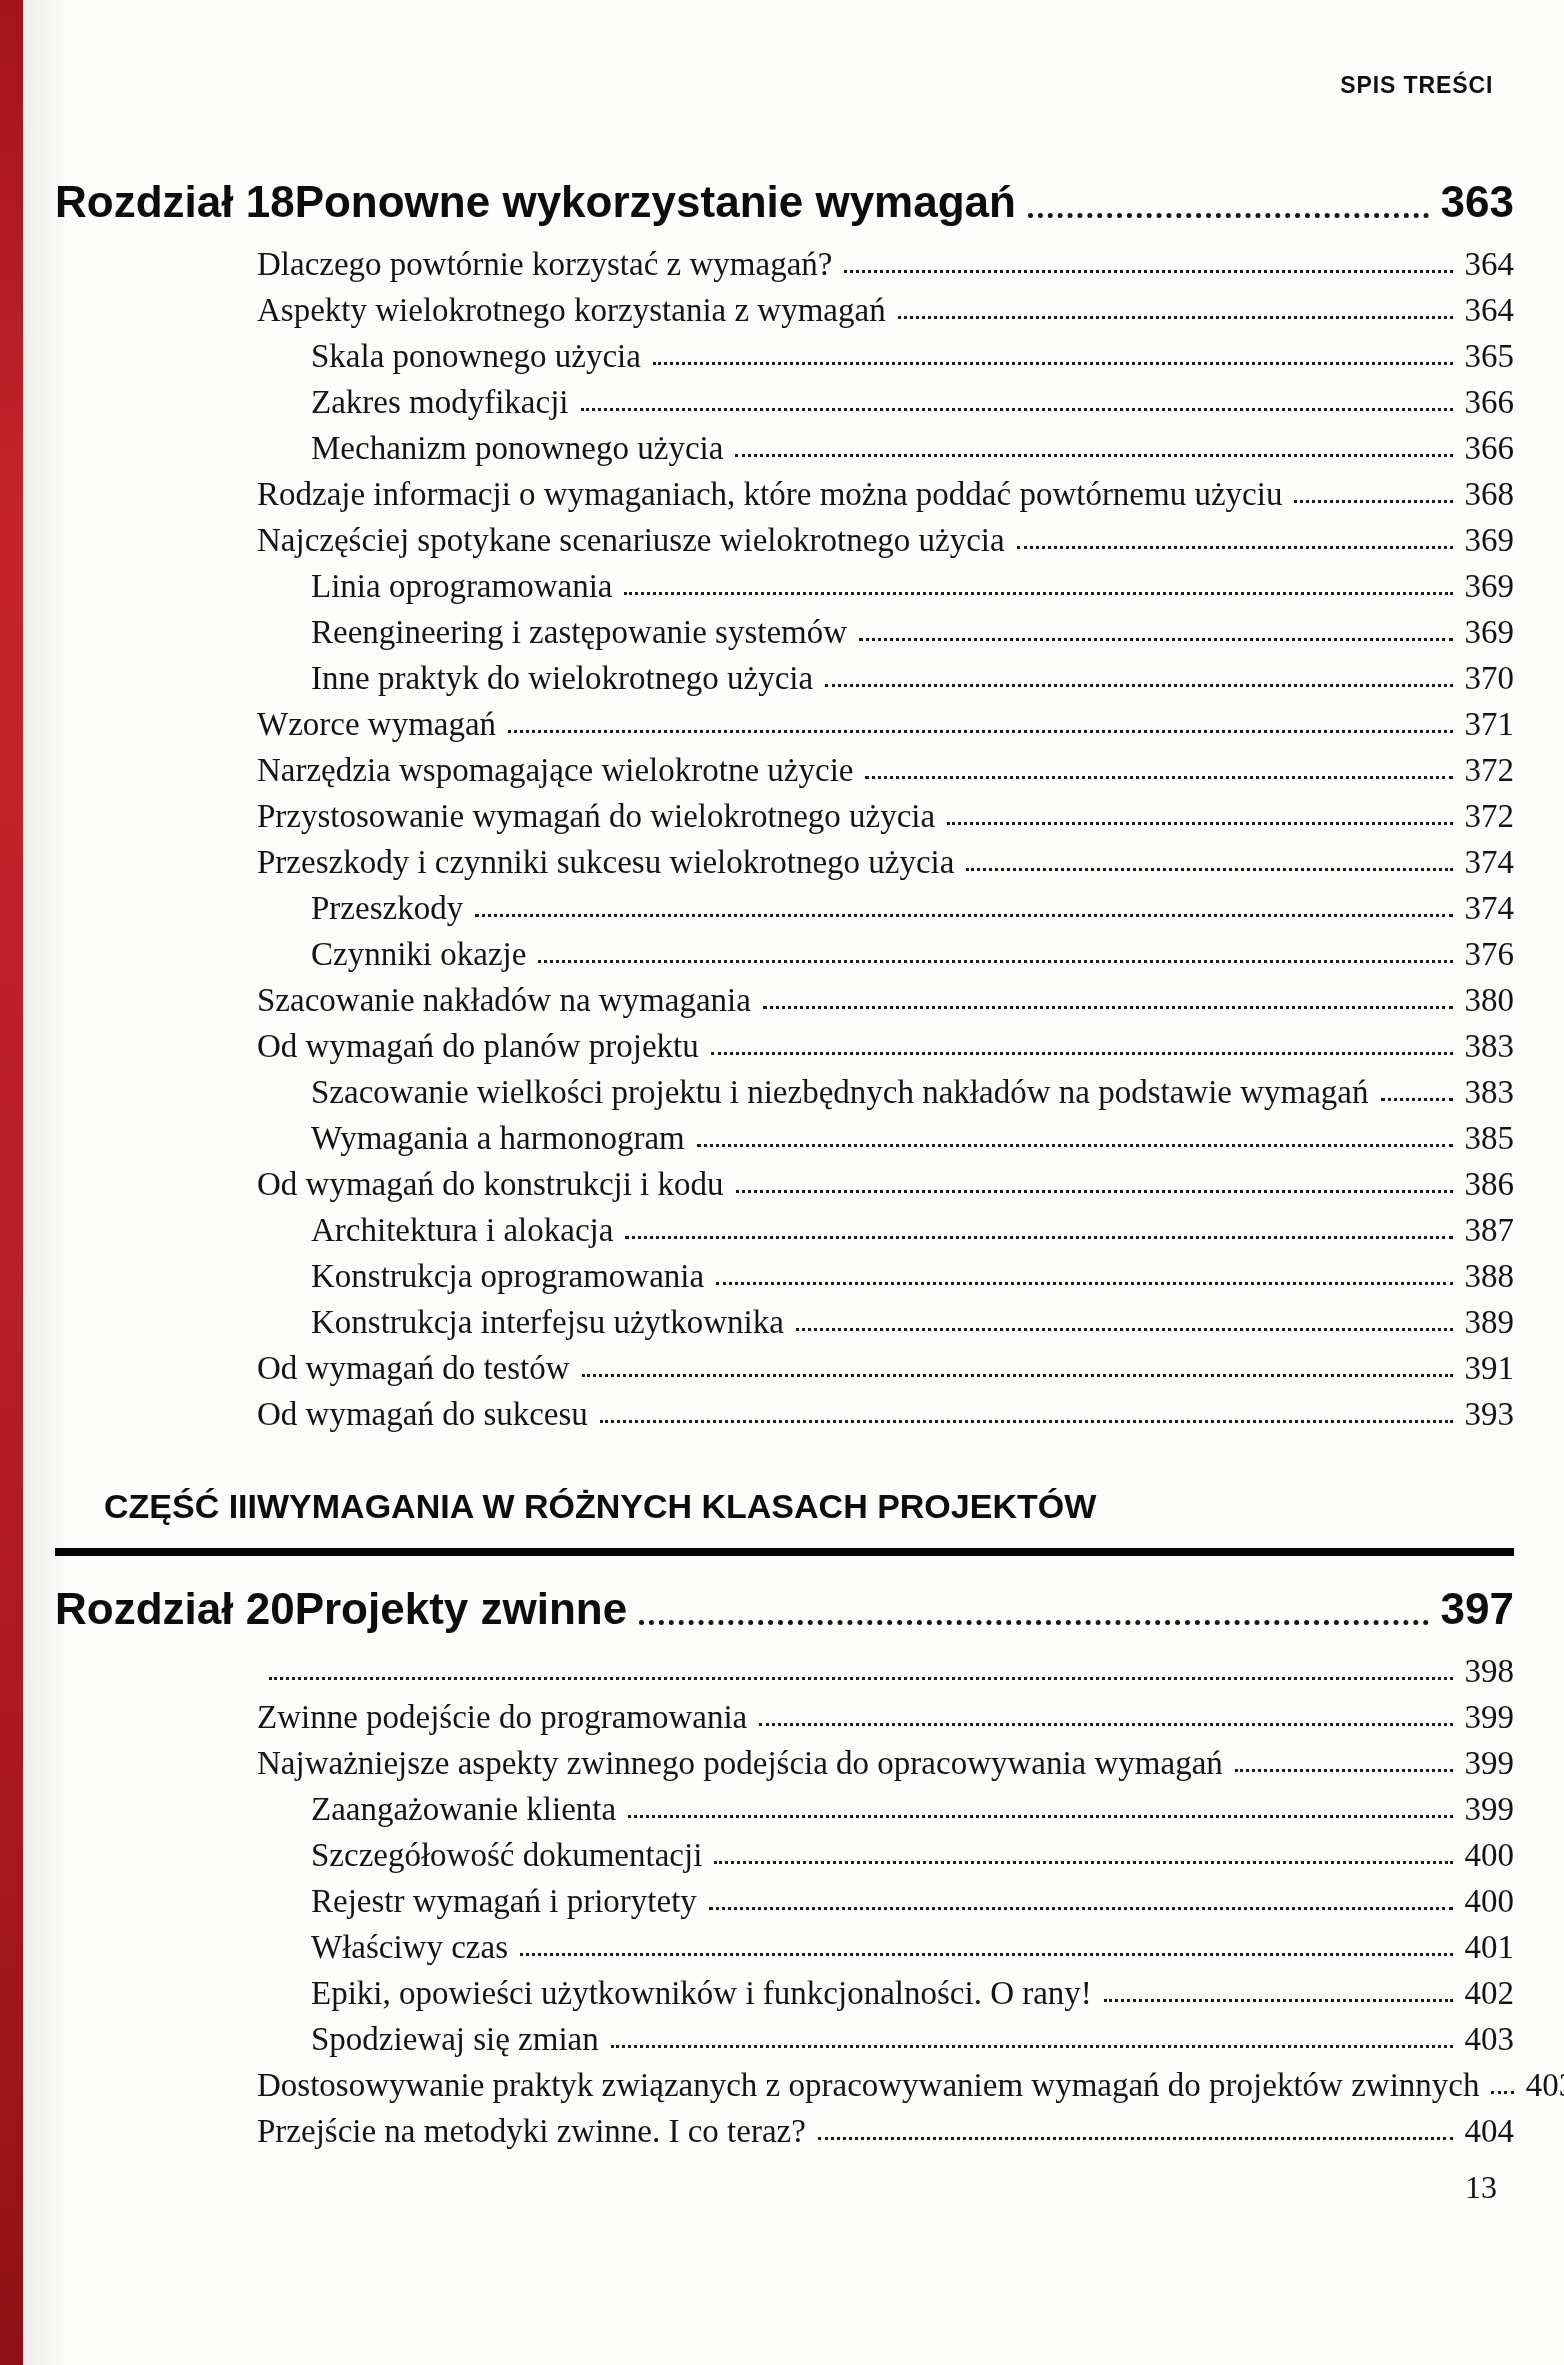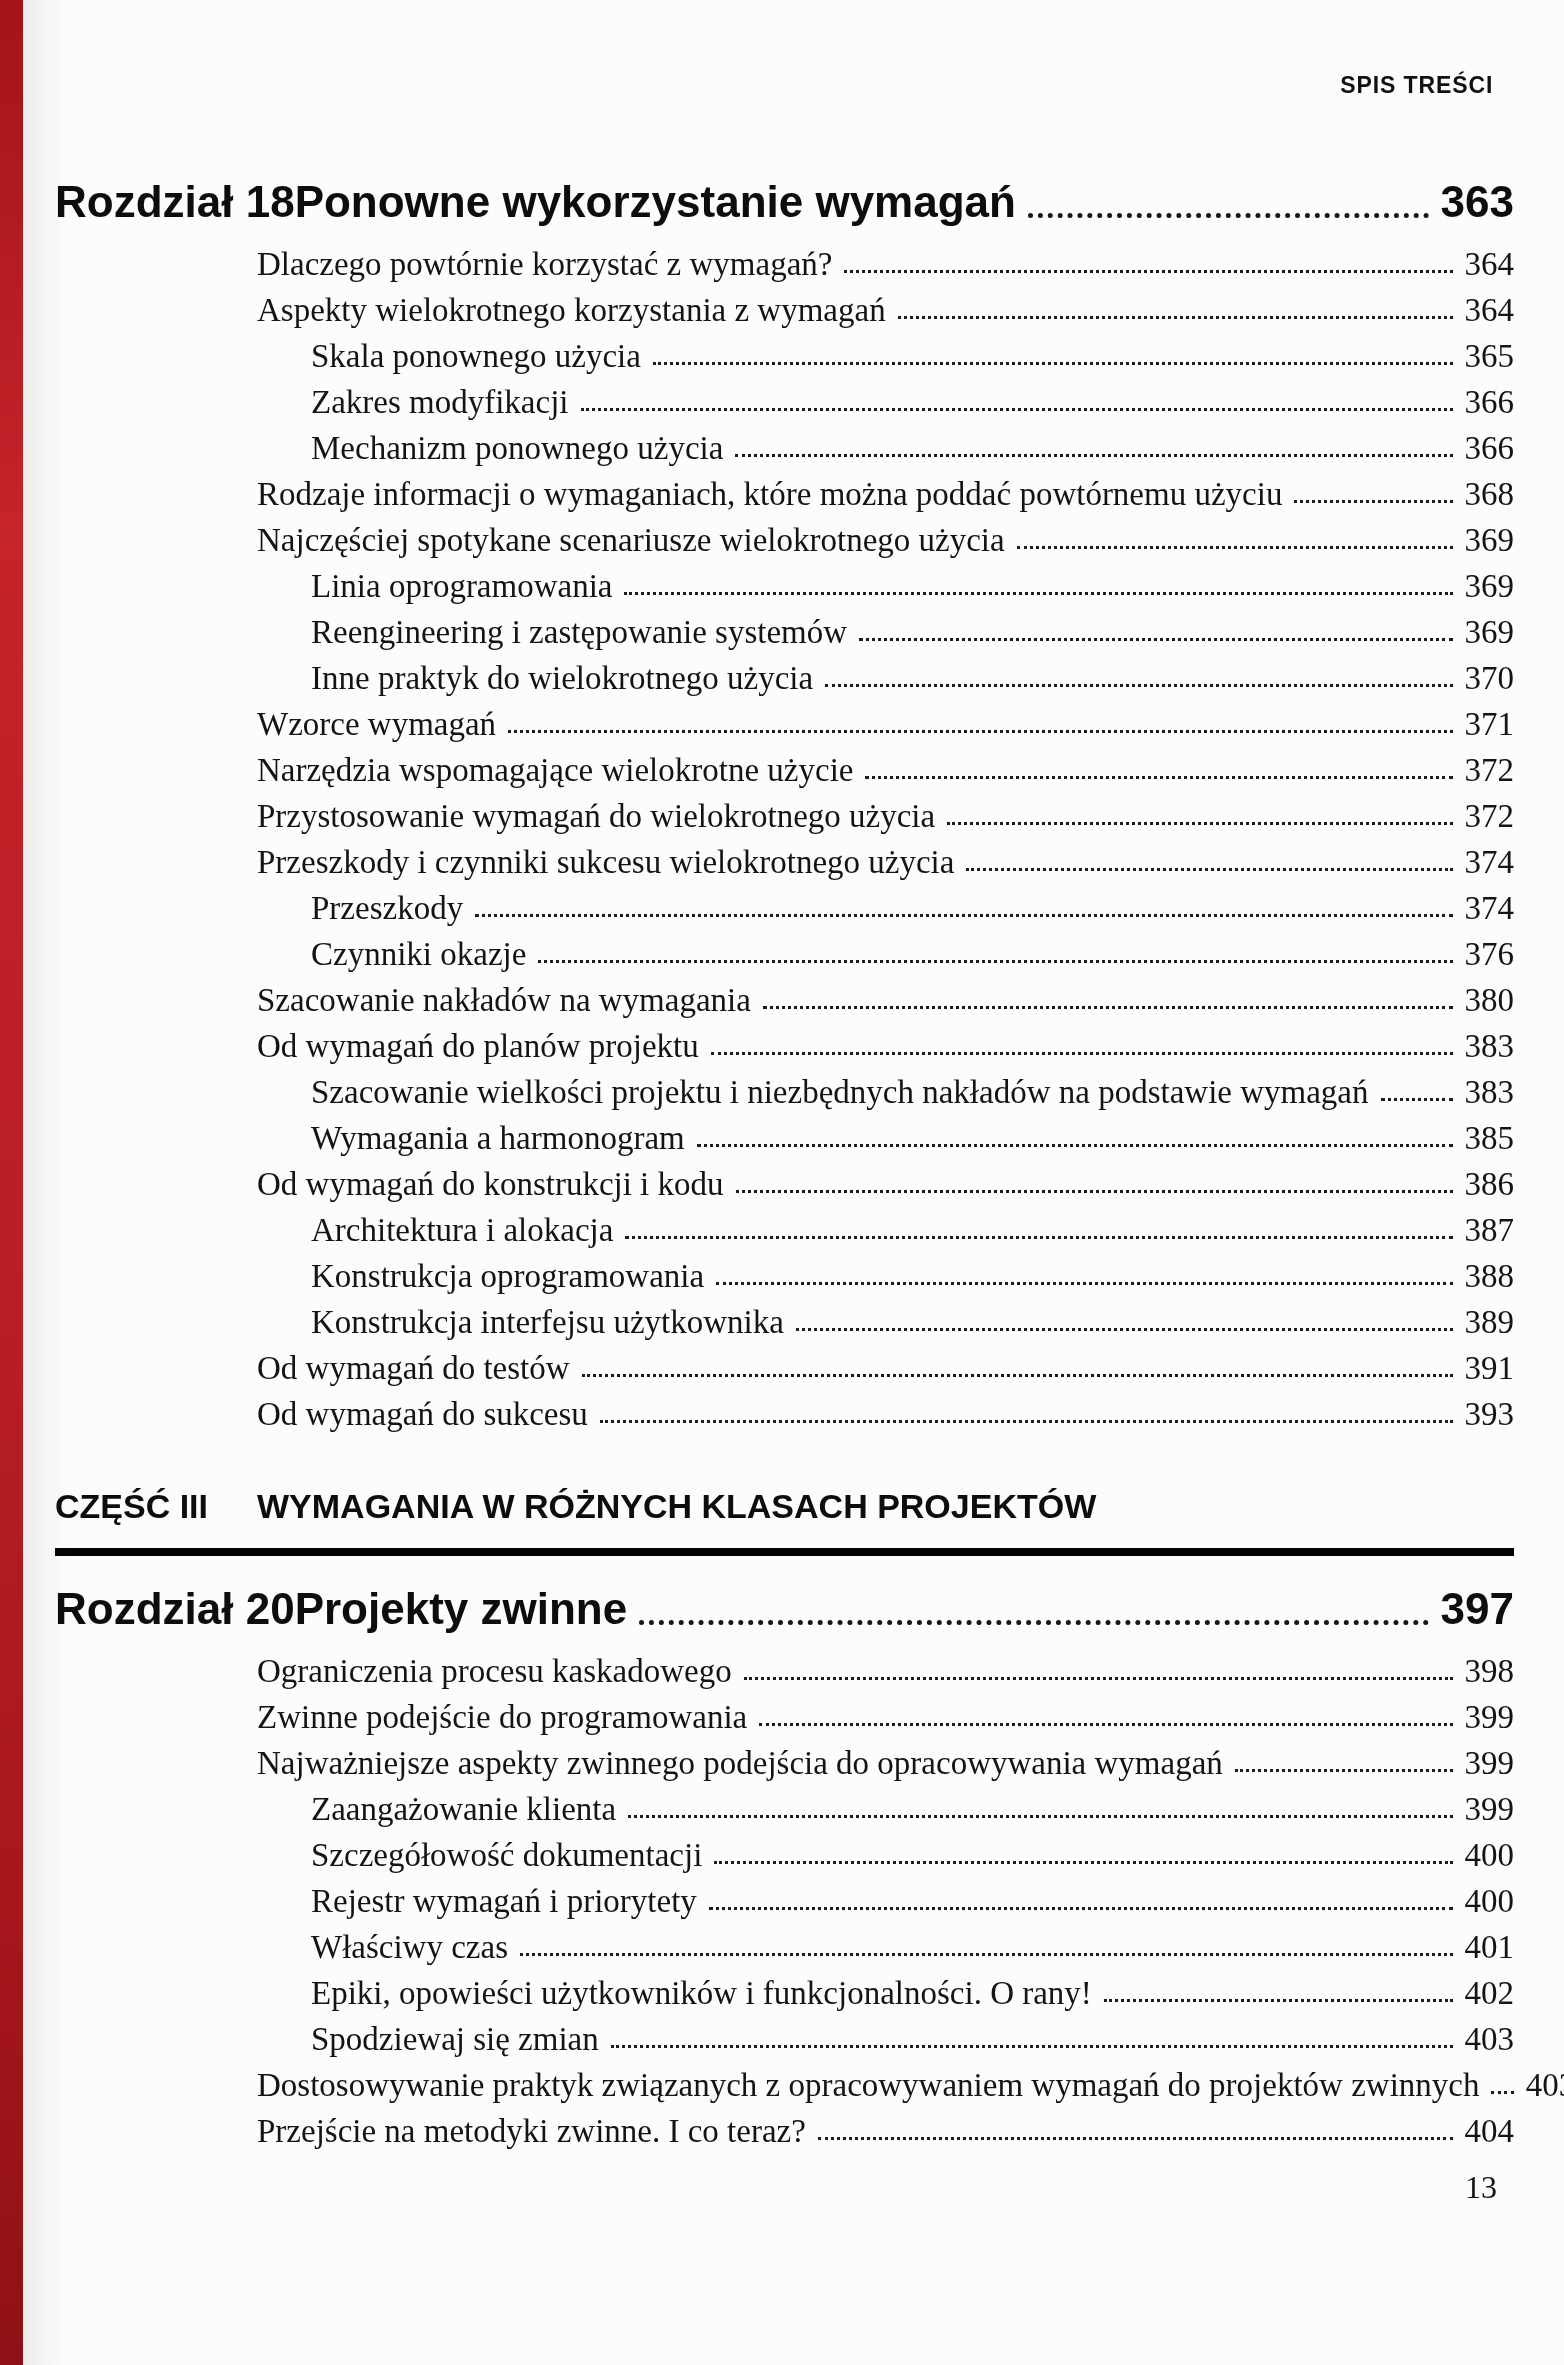--- a/index.html
+++ b/index.html
@@ -63,21 +63,21 @@
   .row.chapter .label{
     flex:0 0 202px;
     white-space:nowrap;
   }
   .row.chapter .dots{border-bottom:5.2px dotted #161616;margin-bottom:8.6px;}
   
   .row.entry{font-size:33px;}
   .row.entry.lvl1{padding-left:202px;}
   .row.entry.lvl2{padding-left:256px;}
   
-  .part-block{margin-top:41px;margin-bottom:0;}
+  .part-block{margin-top:41px;margin-bottom:0;text-align:right;}
   .row.part{
     height:52px;
     font-family:"Liberation Sans", sans-serif;
     font-weight:bold;
     font-size:34px;
     color:#0d0d0d;
   }
   .row.part .label{flex:0 0 202px;white-space:nowrap;}
   .part-rule{
     height:7.7px;
@@ -245,21 +245,20 @@
         </div>
         <div class="part-rule"></div>
       </div>
       <div class="row chapter">
         <span class="label">Rozdział 20</span>
         <span class="title">Projekty zwinne</span>
         <span class="dots"></span>
         <span class="num">397</span>
       </div>
       <div class="row entry lvl1">
-        <span class="title">Ograniczenia procesu kaskadowego</span>
         <span class="dots"></span>
         <span class="num">398</span>
       </div>
       <div class="row entry lvl1">
         <span class="title">Zwinne podejście do programowania</span>
         <span class="dots"></span>
         <span class="num">399</span>
       </div>
       <div class="row entry lvl1">
         <span class="title">Najważniejsze aspekty zwinnego podejścia do opracowywania wymagań</span>

